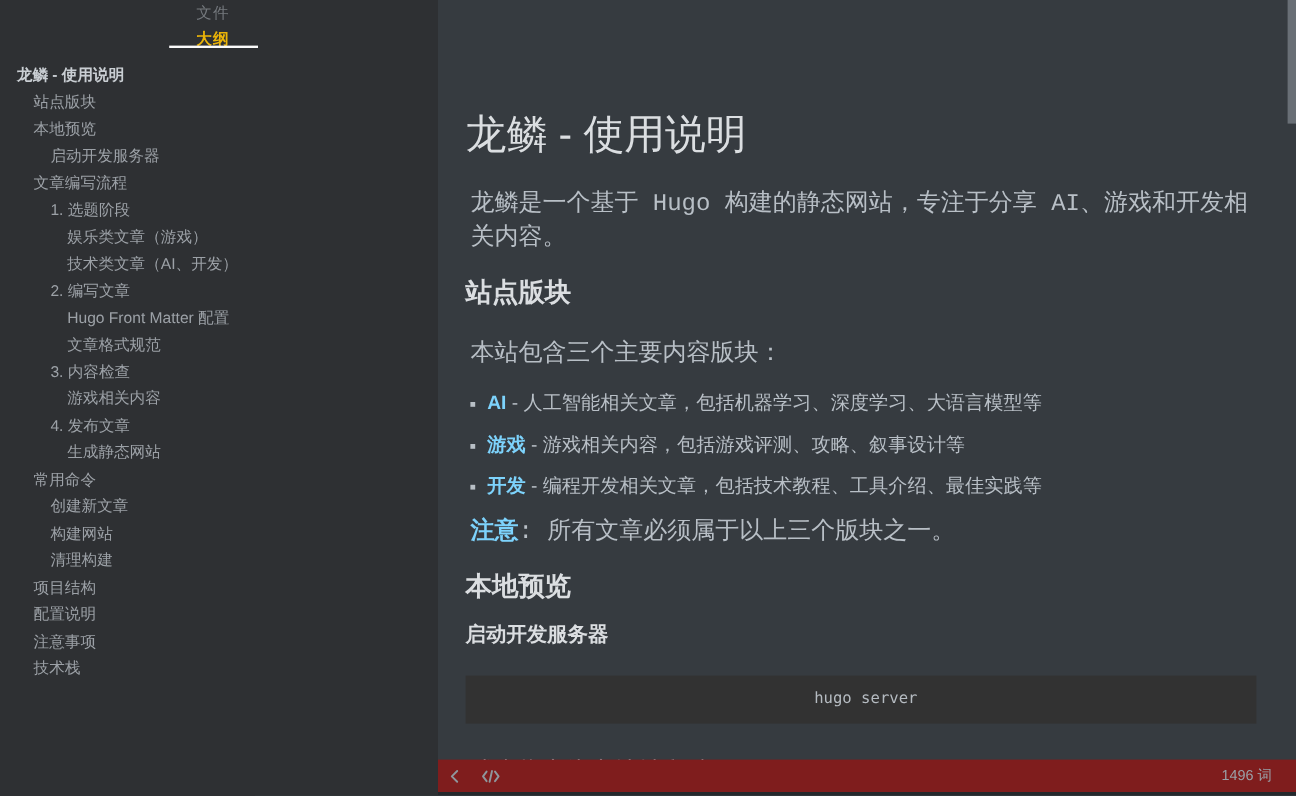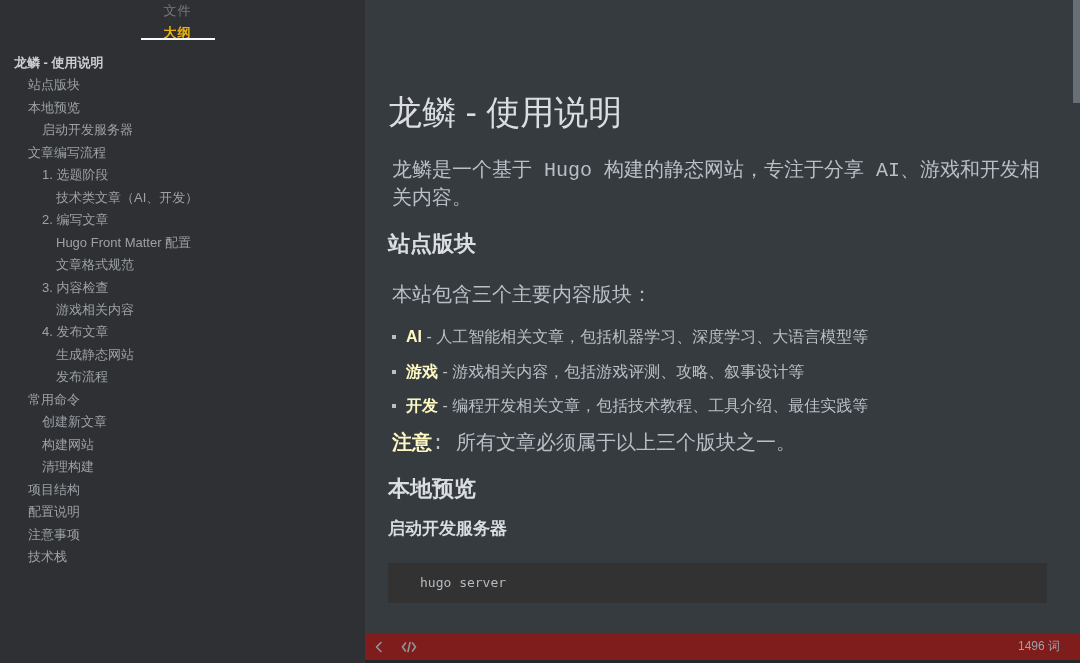--- a/index.html
+++ b/index.html
@@ -41,32 +41,32 @@
   .scroll-thumb { position:absolute; top:0; right:0; width:7px; height:103px; background:#696F76; }
 
   article { margin:0 33px 0 23px; padding-top:92px; color:#B8BFC6; }
   article h1 {
     font-size:34px; font-weight:500; color:#DBDEE1; margin:0 0 24px; line-height:1.2;
   }
   article h2 { font-size:22px; font-weight:700; color:#DBDEE1; margin:8px 0 24px; line-height:1.35; }
   article h2.mb0 { margin-bottom:0; }
   article h3 { font-size:17px; font-weight:700; color:#DBDEE1; margin:14px 0 0; line-height:1.4; }
   article p  { font-size:20px; line-height:1.4; margin:0 4px 16px;font-family:Liberation Mono, monospace; }
-  article b  { color:#fef9c3; font-weight:700; }
+  article b  { color:#7dd3fc; font-weight:700; }
   article ul { list-style:none; margin:16px 0 0; padding:0 0 0 18px; }
   article li { position:relative; font-size:16px; line-height:1.4; margin:0 0 12px; }
   article li::before {
     content:""; position:absolute; left:-14px; top:9px;
     width:4px; height:4px; background:#B8BFC6;
   }
   article ul + p { margin-top:0; }
   pre {
     background:#323232; margin:22px 0 28px; padding:11px 24px 11px 32px;
     font-family:"DejaVu Sans Mono","Liberation Mono",monospace;
-    font-size:13px; line-height:18px; color:#B5BBC1; overflow:hidden;
+    font-size:13px; line-height:18px; color:#B5BBC1; overflow:hidden;text-align:center;
   }
 
   
   .status-bar {
     position:absolute; left:0; right:0; bottom:3px; height:27px; background:#7f1d1d;
     display:flex; align-items:center; justify-content:space-between; padding:0 20px 0 8px;
   }
   .status-left { display:flex; align-items:center; gap:16px; }
   .f-icon { display:flex; align-items:center; cursor:pointer; }
   .f-icon svg { stroke:#8F969C; fill:none; stroke-width:1.6; stroke-linecap:round; stroke-linejoin:round; }
@@ -101,20 +101,23 @@
         <div class="outline-item" data-level="3">
           <span>启动开发服务器</span>
         </div>
         <div class="outline-item" data-level="2">
           <span>文章编写流程</span>
         </div>
         <div class="outline-item" data-level="3">
           <span>1. 选题阶段</span>
         </div>
         <div class="outline-item" data-level="4">
+          <span>娱乐类文章（游戏）</span>
+        </div>
+        <div class="outline-item" data-level="4">
           <span>技术类文章（AI、开发）</span>
         </div>
         <div class="outline-item" data-level="3">
           <span>2. 编写文章</span>
         </div>
         <div class="outline-item" data-level="4">
           <span>Hugo Front Matter 配置</span>
         </div>
         <div class="outline-item" data-level="4">
           <span>文章格式规范</span>
@@ -123,23 +126,20 @@
           <span>3. 内容检查</span>
         </div>
         <div class="outline-item" data-level="4">
           <span>游戏相关内容</span>
         </div>
         <div class="outline-item" data-level="3">
           <span>4. 发布文章</span>
         </div>
         <div class="outline-item" data-level="4">
           <span>生成静态网站</span>
-        </div>
-        <div class="outline-item" data-level="4">
-          <span>发布流程</span>
         </div>
         <div class="outline-item" data-level="2">
           <span>常用命令</span>
         </div>
         <div class="outline-item" data-level="3">
           <span>创建新文章</span>
         </div>
         <div class="outline-item" data-level="3">
           <span>构建网站</span>
         </div>

